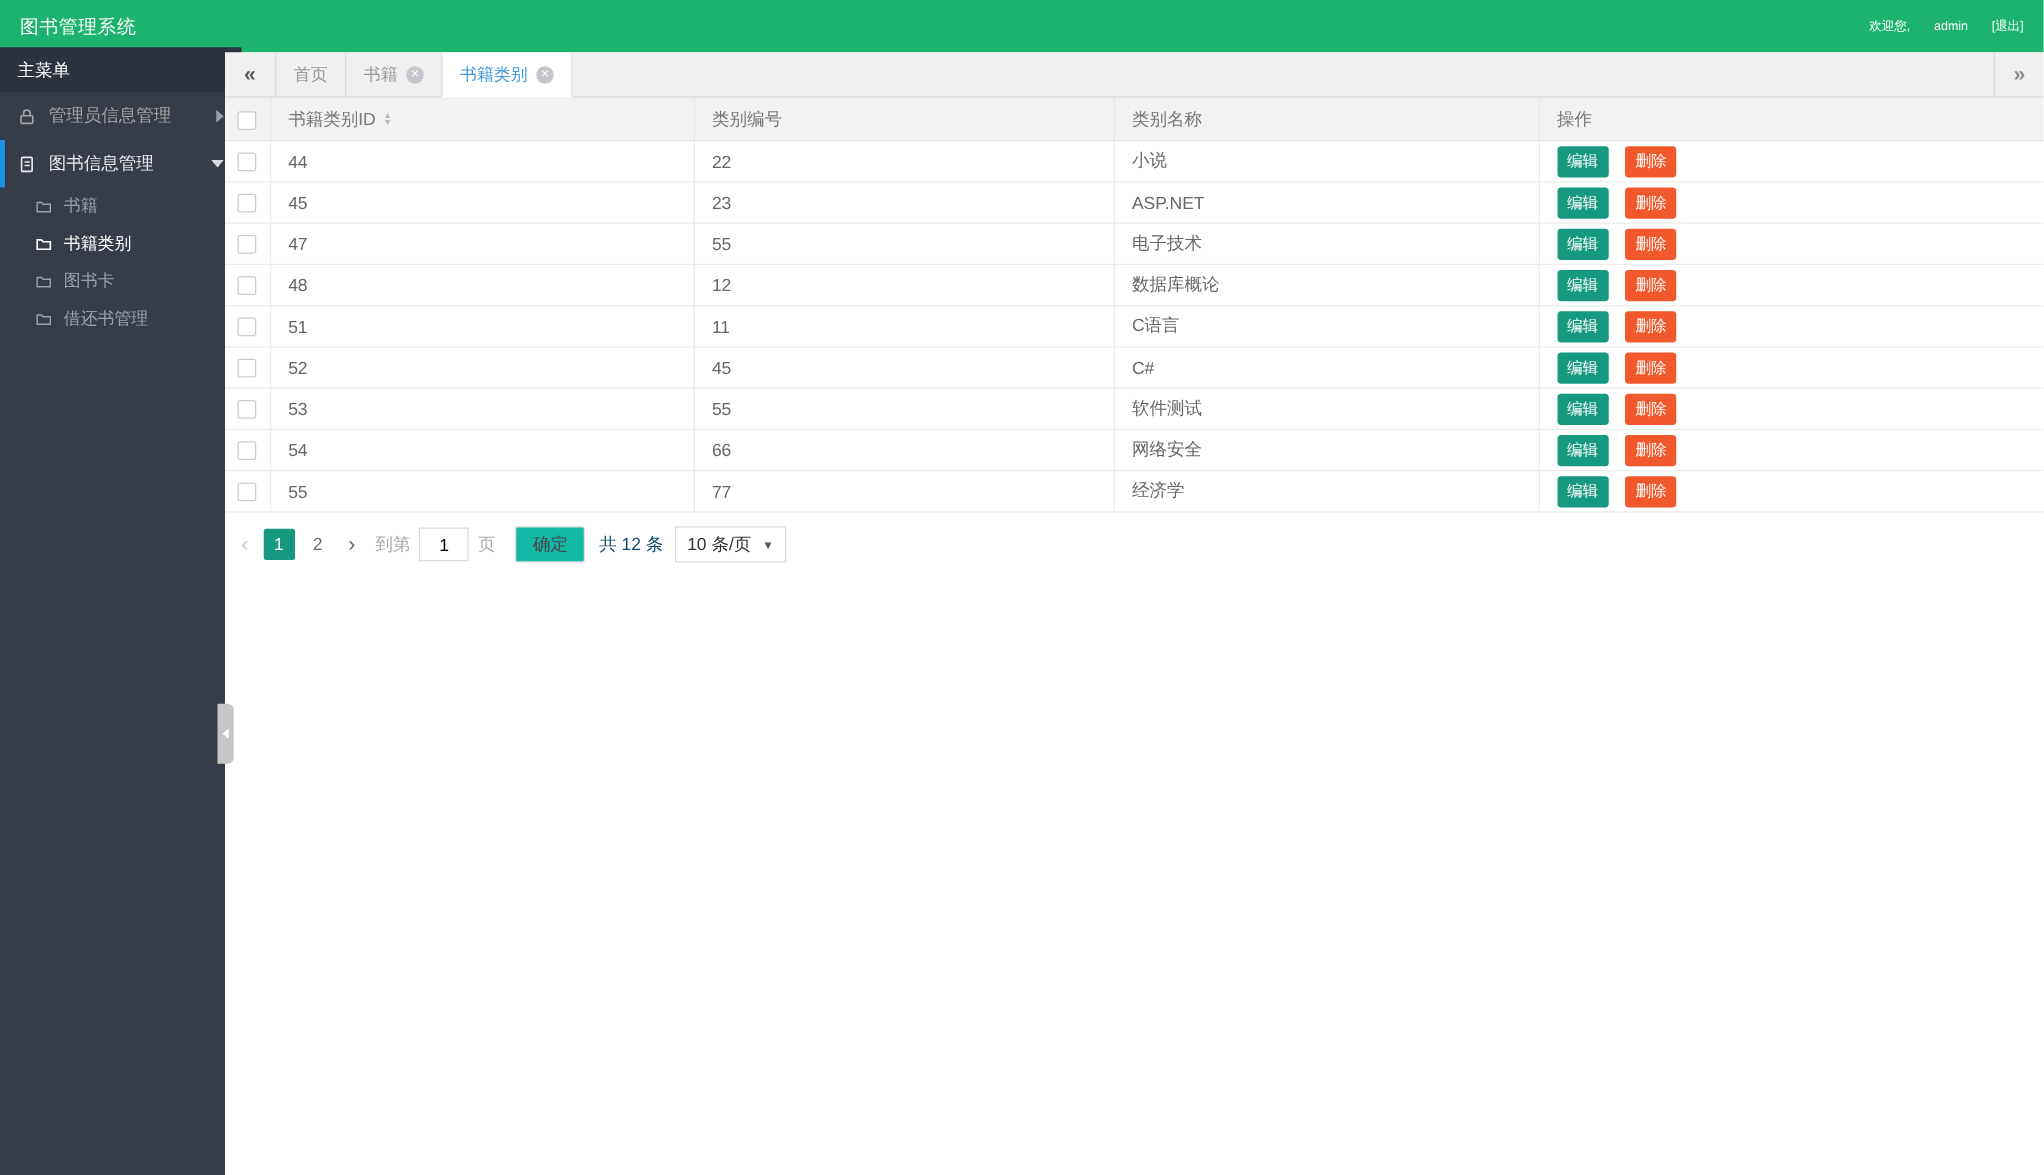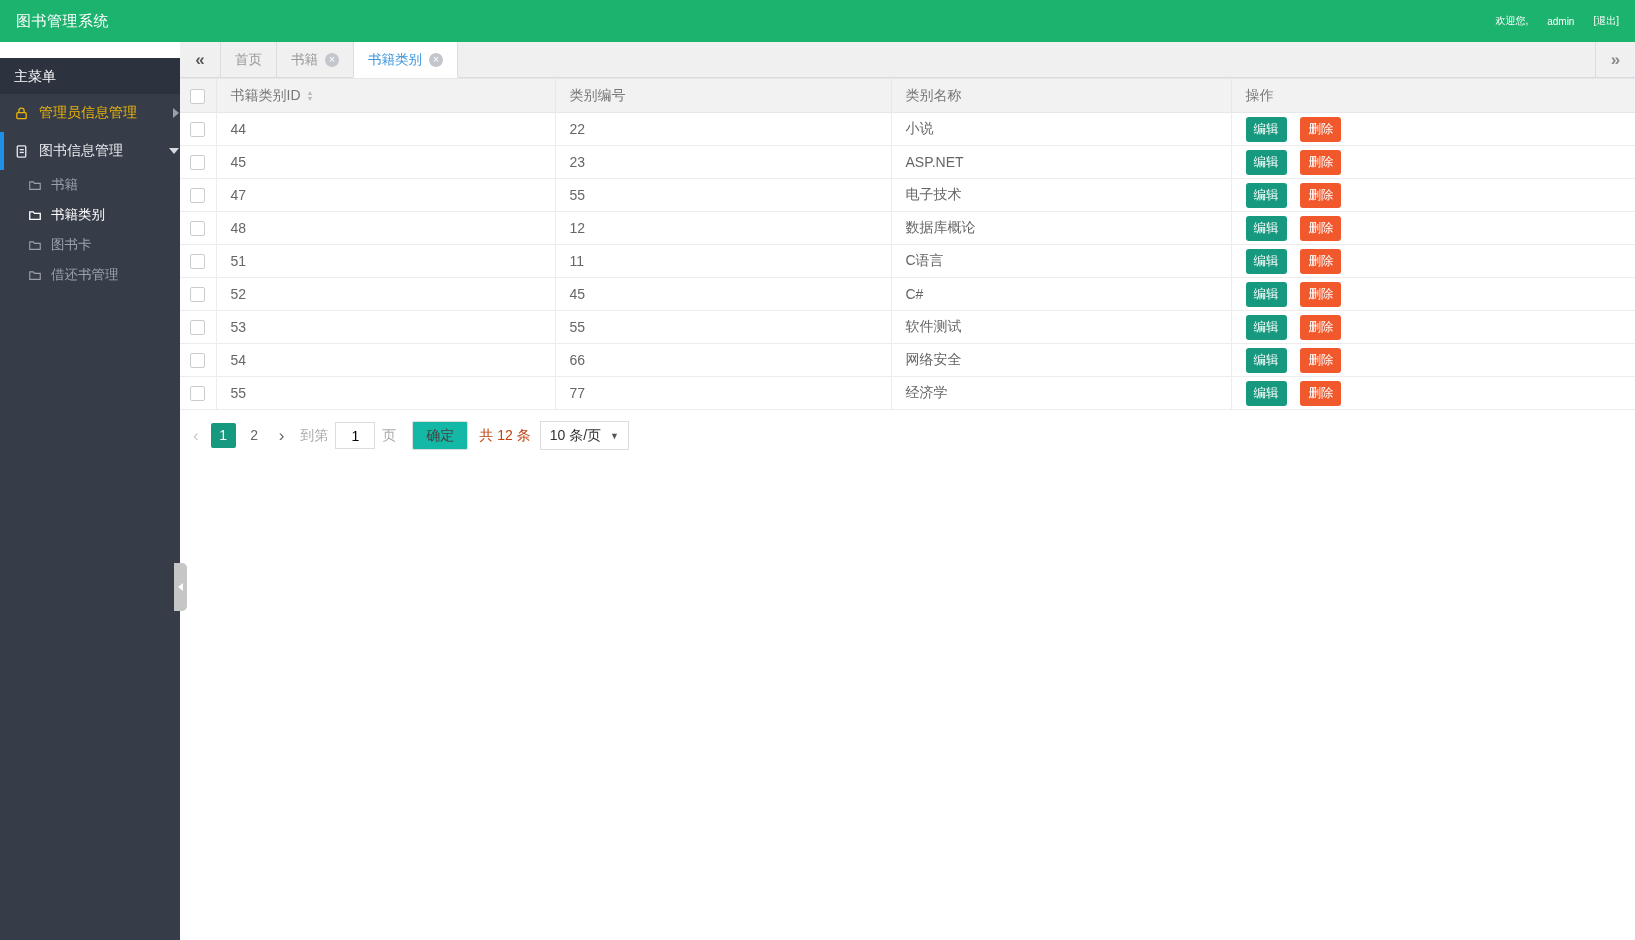--- a/index.html
+++ b/index.html
@@ -12,25 +12,25 @@
   .topbar {
     position:absolute; top:0; left:0; right:0; height:42px;
     background:#1cb36e; color:#fff;
     display:flex; align-items:center; justify-content:space-between;
     padding:0 16px;
   }
   .topbar .title { font-size:15px; letter-spacing:0.5px; }
   .topbar .right { font-size:10px; display:flex; gap:19px; align-items:center; }
   .topbar .right a { color:#fff; text-decoration:none; cursor:pointer; }
   
-  .sidebar { position:absolute; top:58px; left:0; bottom:0; width:193px; background:#373d48; }
+  .sidebar { position:absolute; top:38px; left:0; bottom:0; width:193px; background:#373d48; }
   .menu-title { height:36px; line-height:36px; background:#2d333e; color:#fff; padding-left:14px; font-size:14px; }
   .menu-item {
     height:38px; display:flex; align-items:center; gap:10px;
-    padding:0 14px; color:#eab308; font-size:14px; cursor:pointer; position:relative;
+    padding:0 14px; color:#a3a3a3; font-size:14px; cursor:pointer; position:relative;
   }
   .menu-item.expanded { color:#e8eaee; }
   .menu-item .indicator { position:absolute; left:0; top:0; bottom:0; width:4px; background:#1e90e6; }
   .menu-item .mi-icon { display:flex; align-items:center; }
   .menu-item .arrow { margin-left:auto; }
   .arrow-right { width:0; height:0; border-top:5px solid transparent; border-bottom:5px solid transparent; border-left:6px solid #9aa0a8; }
   .arrow-down { width:0; height:0; border-left:5px solid transparent; border-right:5px solid transparent; border-top:6px solid #d7dade; }
   .submenu-item {
     height:30px; display:flex; align-items:center; gap:9px;
     padding-left:28px; color:#9aa1ab; font-size:13.5px; cursor:pointer;
@@ -87,21 +87,21 @@
   .btn-del { background:#f1582c; margin-left:10px; }
   
   .pagination { display:flex; align-items:center; margin:11px 0 0 4px; color:#666; font-size:14px; }
   .pg-prev { color:#c9c9c9; padding:0 9px; font-size:17px; cursor:default; }
   .pg-next { color:#666; padding:0 9px; font-size:17px; cursor:pointer; }
   .pg-num { min-width:25px; height:25px; line-height:25px; text-align:center; margin:0 3px; border-radius:2px; cursor:pointer; }
   .pg-num.active { background:#16997f; color:#fff; }
   .goto-label, .page-label { color:#aaa; margin:0 7px; }
   .goto-input { width:40px; height:27px; border:1px solid #dcdcdc; text-align:center; font-size:14px; outline:none; }
   .confirm-btn { height:29px; padding:0 13px; background:#14b8a6; border:1px solid #dcdcdc; margin:0 9px; font-size:14px; color:#444; cursor:pointer; border-radius:2px; font-family:inherit; }
-  .total-label { margin:0 9px 0 2px; color:#c2410c; }
+  .total-label { margin:0 9px 0 2px; color:#0c4a6e; }
   .page-size { border:1px solid #dcdcdc; height:29px; display:flex; align-items:center; padding:0 9px; gap:9px; color:#333; cursor:pointer; background:#fff; }
   .page-size .dd-arrow { font-size:9px; color:#555; }
   
   .collapse-handle {
     position:absolute; left:174px; top:563px; width:13px; height:48px;
     background:#c6c6c6; border-radius:0 5px 5px 0; cursor:pointer;
     display:flex; align-items:center; justify-content:center; z-index:5;
   }
   .collapse-handle .h-arrow { width:0; height:0; border-top:4px solid transparent; border-bottom:4px solid transparent; border-right:5px solid #fff; }
 </style>

